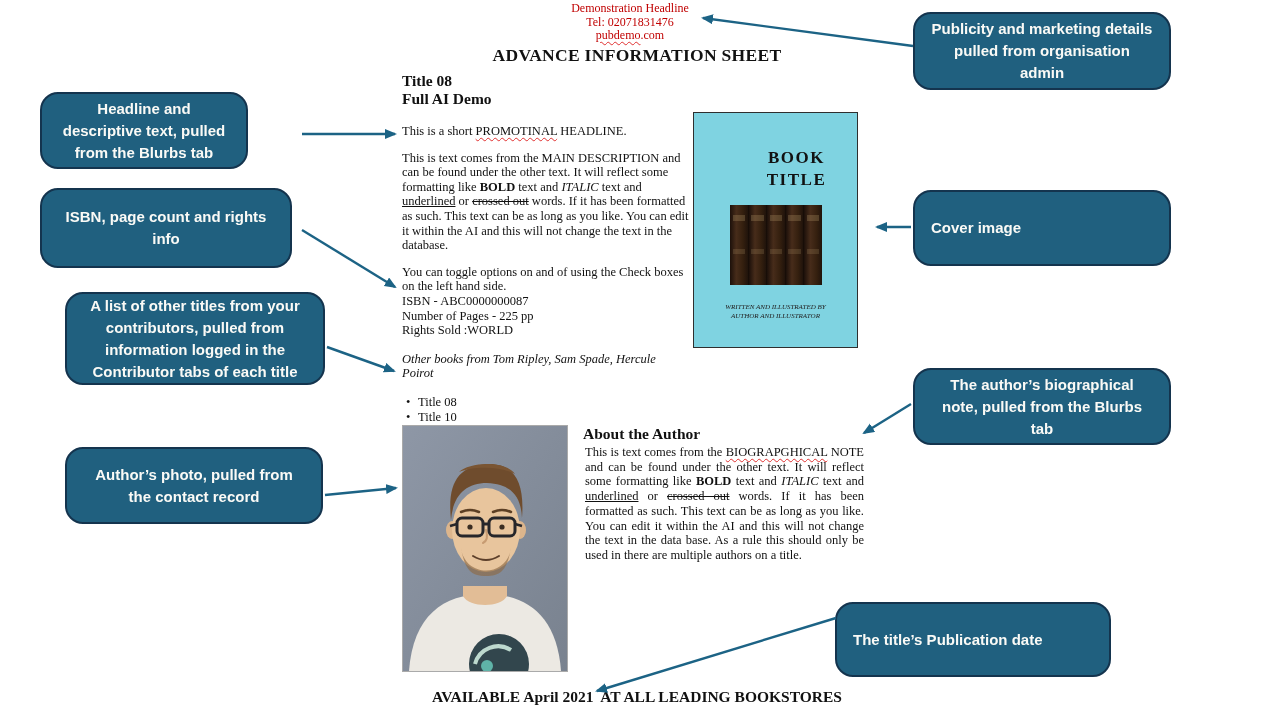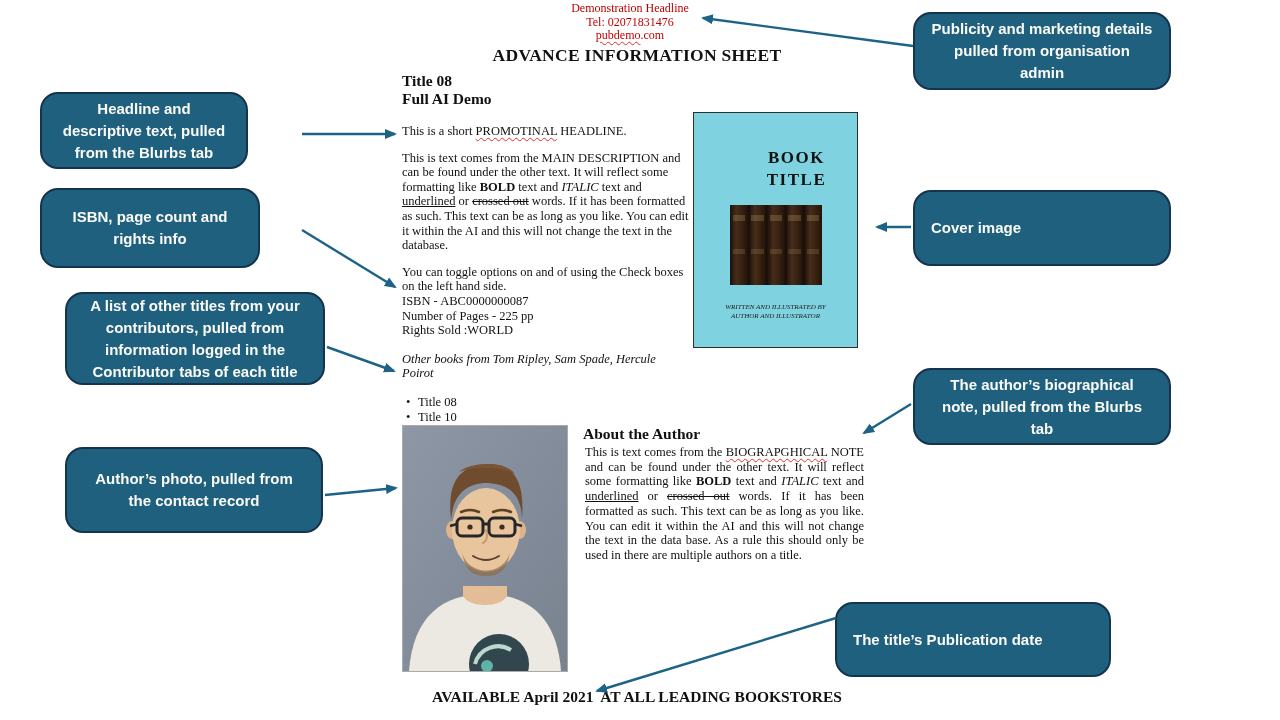--- a/index.html
+++ b/index.html
@@ -47,23 +47,23 @@
   
   .avail{position:absolute;left:402px;top:688px;width:470px;text-align:center;
          font-weight:bold;font-size:15.5px;white-space:pre;}
   
   .callout{position:absolute;background:var(--callout-fill);border:2.5px solid var(--callout-border);
            border-radius:18px;color:var(--callout-text);font-family:"Liberation Sans",sans-serif;
            font-weight:bold;font-size:15px;line-height:22px;display:flex;align-items:center;
            text-align:center;padding:8px 16px;box-sizing:border-box;}
   #co-publicity{left:913px;top:12px;width:258px;height:78px;}
   #co-headline{left:40px;top:92px;width:208px;height:77px;}
-  #co-isbn{left:40px;top:188px;width:220px;height:80px;}
+  #co-isbn{left:40px;top:188px;width:252px;height:80px;}
   #co-list{left:65px;top:292px;width:260px;height:93px;padding:6px 10px;}
-  #co-photo{left:65px;top:447px;width:258px;height:86px;}
+  #co-photo{left:65px;top:447px;width:258px;height:77px;}
   #co-cover{left:913px;top:190px;width:258px;height:76px;}
   #co-bio{left:913px;top:368px;width:258px;height:77px;}
   #co-pubdate{left:835px;top:602px;width:276px;height:75px;}
   
   .arrows{position:absolute;left:0;top:0;width:1280px;height:720px;pointer-events:none;}
   .arrow-line{stroke:var(--arrow-color);stroke-width:2.4;fill:none;}
   .arrowhead{fill:var(--arrow-color);}
 </style>
 </head>
 <body>

